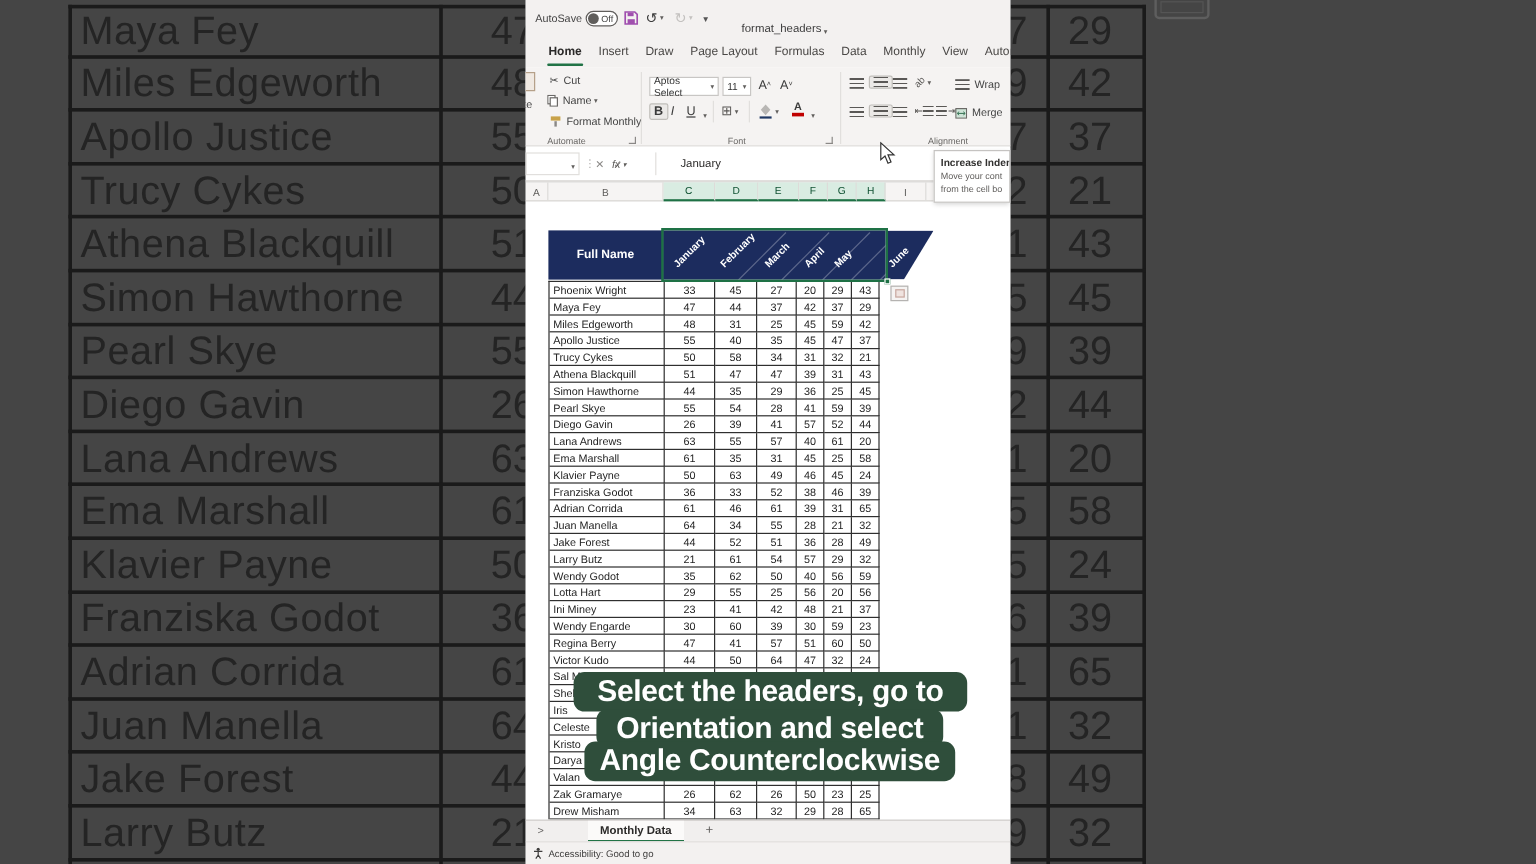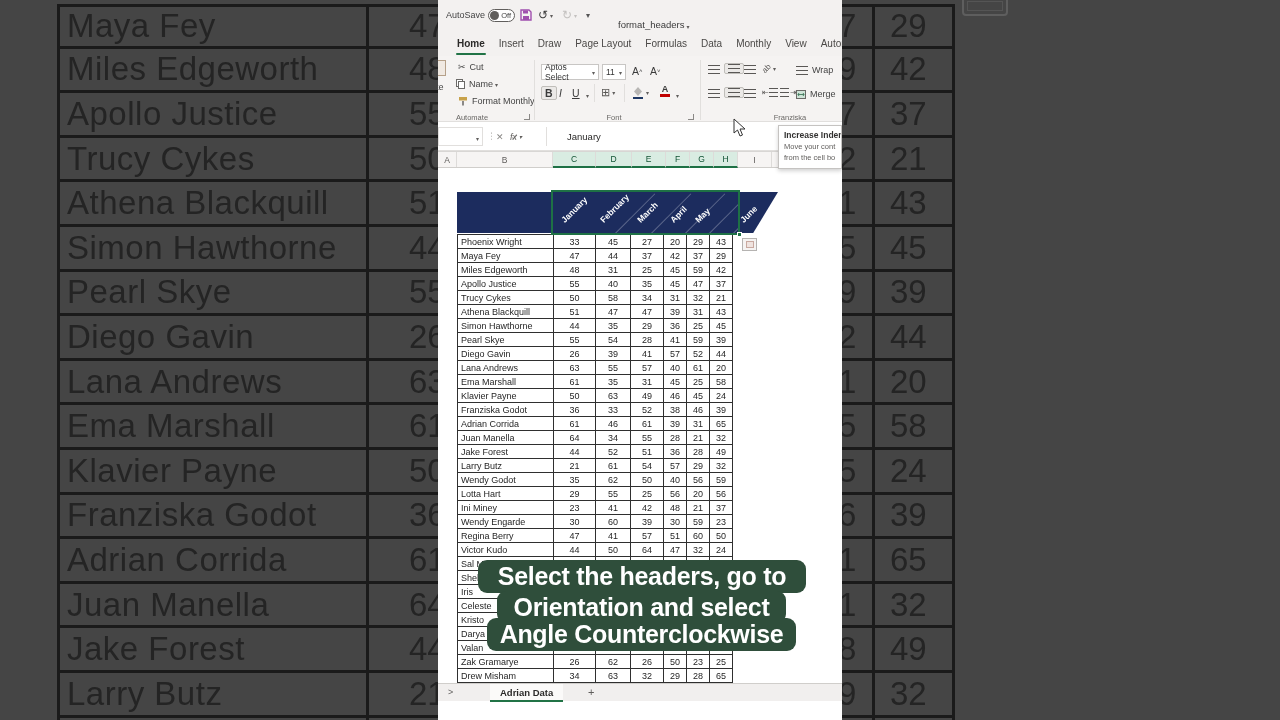--- a/index.html
+++ b/index.html
@@ -380,21 +380,21 @@
         </div>
       <div class="fmt-b" style="left:324px;top:32px;font-size:8px;color:#5a5856;">⇤<span class="lines-ic short"></span></div>
       <div class="fmt-b" style="left:342px;top:32px;font-size:8px;color:#5a5856;"><span class="lines-ic short"></span>⇥</div>
       <div class="rbtn" style="left:358px;top:33px;">
         <svg class="ric" width="10" height="9" viewBox="0 0 10 9">
           <rect x="0.5" y="0.5" width="9" height="8" fill="#cfe4d8" stroke="#6b6967"></rect>
           <path d="M2 4.5 h6 M3 3 L2 4.5 L3 6 M7 3 L8 4.5 L7 6" stroke="#2d6b4a" fill="none" stroke-width="0.8"></path>
         </svg>
         <span>Merge</span>
       </div>
-      <div class="grp-label" style="left:352px;">Franziska</div>
+      <div class="grp-label" style="left:352px;">Alignment</div>
     </div>
 
     <div id="fbar">
       <div id="name-box">
           <span class="chev">▾</span>
         </div>
       <div id="fbar-dots">⋮</div>
       <div class="fbtn" style="left:58px;">✕</div>
       <div class="fbtn" style="left:73px;color:#8a8886;">✓</div>
       <div class="fbtn" id="fx-btn" style="left:72px;font-style:italic;">
@@ -417,20 +417,21 @@
         <div class="colh sel" style="left: 158px; width: 36px;">D</div>
         <div class="colh sel" style="left: 194px; width: 34px;">E</div>
         <div class="colh sel" style="left: 228px; width: 24px;">F</div>
         <div class="colh sel" style="left: 252px; width: 24px;">G</div>
         <div class="colh sel" style="left: 276px; width: 24px;">H</div>
         <div class="colh" style="left: 300px; width: 34px;">I</div>
       </div>
 
     <div id="canvas">
       <div id="hdr-band">
+        <div id="fullname-cell">Full Name</div>
         <div id="months-zone">
             <div class="month-lbl" style="left: 9px;">January</div>
             <div class="month-lbl" style="left: 48px;">February</div>
             <div class="month-lbl" style="left: 85px;">March</div>
             <div class="month-lbl" style="left: 118px;">April</div>
             <div class="month-lbl" style="left: 143px;">May</div>
             <div class="diag" style="left: 62px;"></div>
             <div class="diag" style="left: 98px;"></div>
             <div class="diag" style="left: 132px;"></div>
             <div class="diag" style="left: 156px;"></div>
@@ -733,24 +734,31 @@
             <div class="tcell num" style="width: 23px;">65</div>
           </div>
         </div>
       <div id="paste-opt">
           <i></i>
         </div>
     </div>
 
     <div id="sheetbar">
       <div id="sheet-nav">&gt;</div>
-      <div id="sheet-tab">Adrian Data</div>
+      <div id="sheet-tab">Monthly Data</div>
       <div id="add-sheet">+</div>
     </div>
 
+    <div id="statusbar">
+      <svg width="9" height="10" viewBox="0 0 9 10">
+        <circle cx="4.5" cy="1.8" r="1.3" fill="#3f3e3d"></circle>
+        <path d="M1 3.5 h7 M4.5 3.5 v3 M4.5 6.5 L2.5 9.5 M4.5 6.5 L6.5 9.5" stroke="#3f3e3d" fill="none" stroke-width="1"></path>
+      </svg>
+      <span>Accessibility: Good to go</span>
+    </div>
 
   </div>
 
   <svg id="cursor" width="14" height="20" viewBox="0 0 14 20">
     <path d="M1 1 L1 15 L4.5 12 L7 18 L9.5 17 L7 11 L12 11 Z" fill="#fff" stroke="#333" stroke-width="1"></path>
   </svg>
 
   <div id="caption">
       <div class="cap-line" style="left: 478px; top: 560px; width: 328px; height: 33px; background: rgb(47, 78, 59);">Select the headers, go to</div>
       <div class="cap-line" style="left: 497px; top: 591px; width: 289px; height: 32px; background: rgb(47, 78, 59);">Orientation and select</div>

